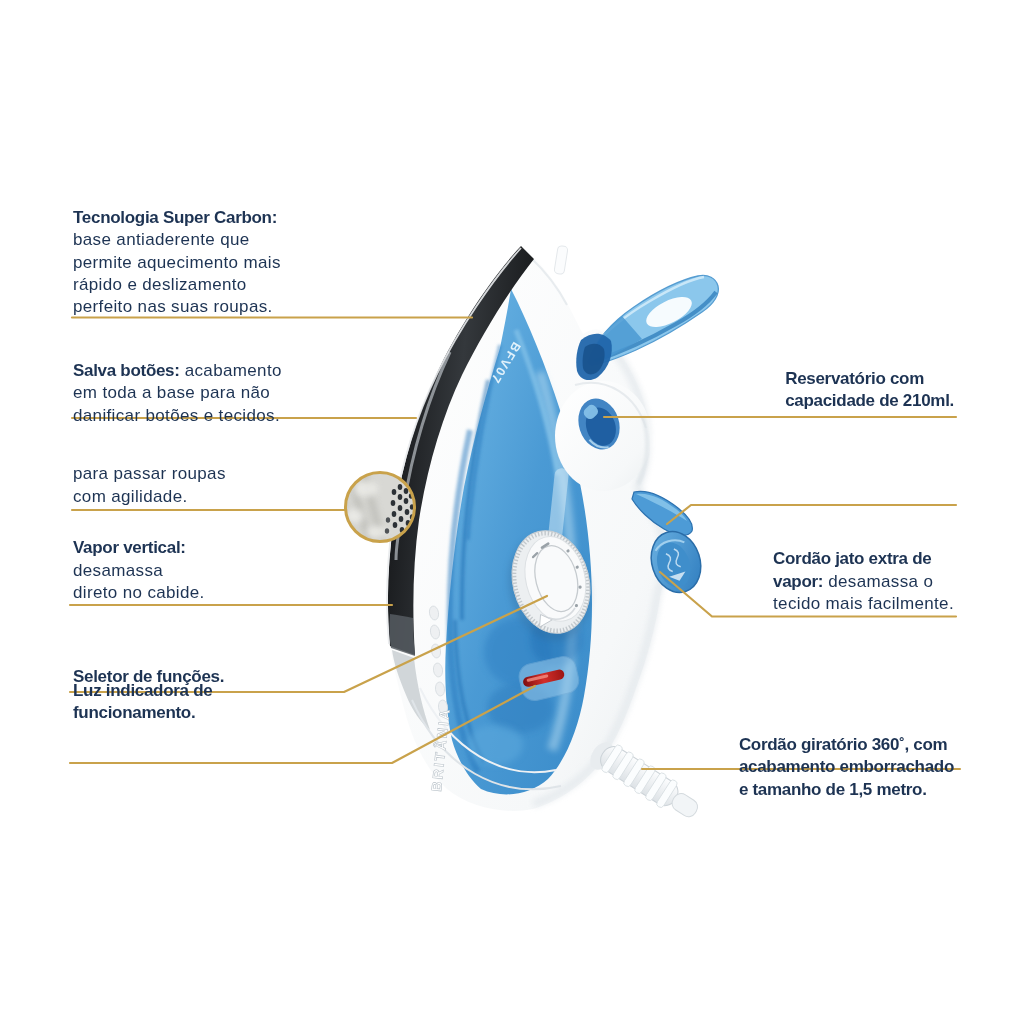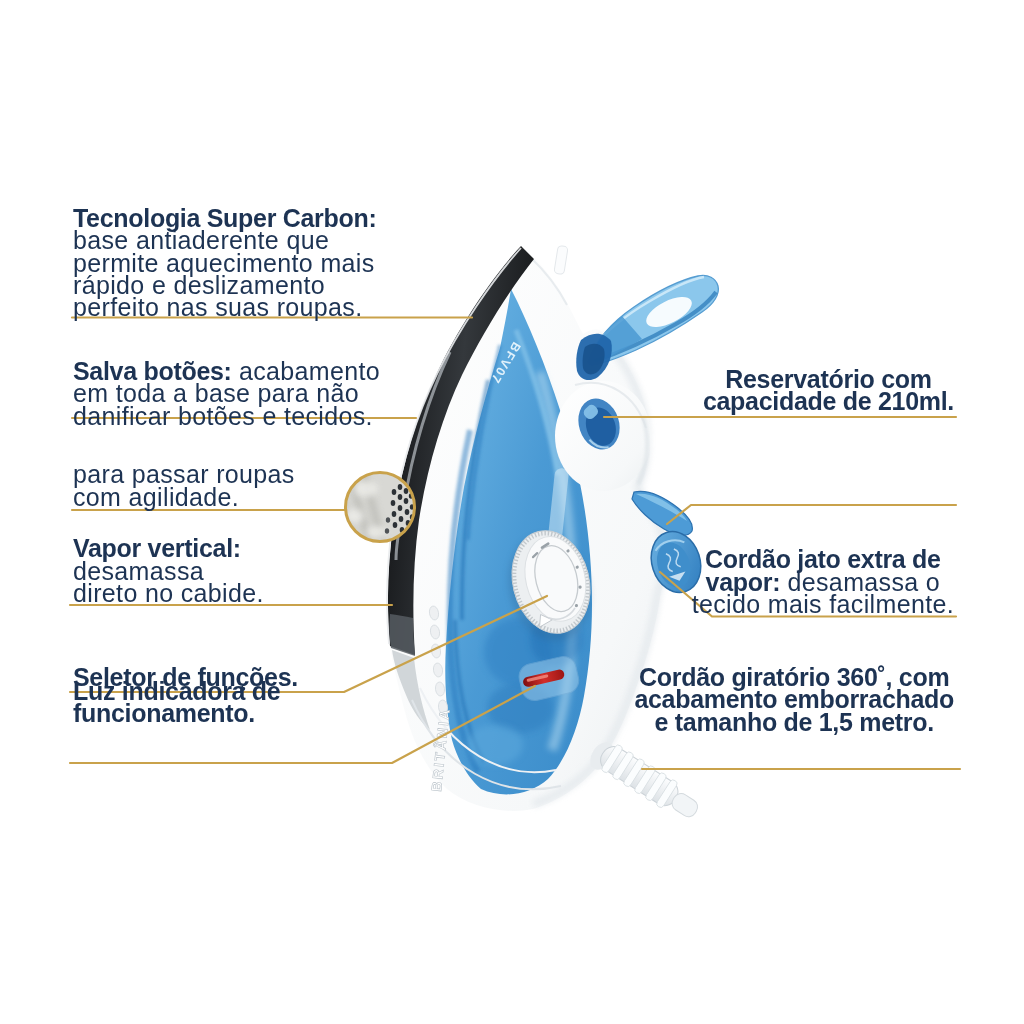--- a/index.html
+++ b/index.html
@@ -1,24 +1,24 @@
 <!DOCTYPE html>
 <html><head>
 <meta charset="utf-8">
 <style>
   html,body{margin:0;padding:0;background:#ffffff;}
   .stage{position:relative;width:1024px;height:1024px;background:#ffffff;overflow:hidden;
          font-family:"Liberation Sans",sans-serif;}
   .stage svg{position:absolute;left:0;top:0;}
-  .blk{position:absolute;font-size:25px;line-height:22.4px;color:#1d3353;
+  .blk{position:absolute;font-size:17px;line-height:22.4px;color:#1d3353;
        white-space:pre-line;}
   .blk .b{font-weight:700;letter-spacing:-0.3px;}
   .blk .r{font-weight:400;letter-spacing:0.35px;}
   .left{left:73px;text-align:left;}
-  .right{right:70px;text-align:center;}
+  .right{right:70px;text-align:left;}
 </style>
 </head>
 <body>
 
 <div class="stage">
 
 <svg width="1024" height="1024" viewBox="0 0 1024 1024">
   <defs>
     <linearGradient id="tankG" x1="0" y1="0" x2="1" y2="1">
       <stop offset="0" stop-color="#6cb6e5"></stop>
@@ -310,17 +310,17 @@
 desamassa
 direto no cabide.</span></div>
   <div class="blk left" style="top:680px"><span class="b">Luz indicadora de
 funcionamento.</span><span class="r"></span></div>
 
   <div class="blk right" style="top:367.8px"><span class="b">Reservatório com
 capacidade de 210ml.</span><span class="r"></span></div>
   <div class="blk right" style="top:548.3px"><span class="b">Cordão jato extra de
 vapor:</span><span class="r"> desamassa o
 tecido mais facilmente.</span></div>
-  <div class="blk right" style="top:666px"><span class="b">Cordão giratório 360˚, com
+  <div class="blk right" style="top:734px"><span class="b">Cordão giratório 360˚, com
 acabamento emborrachado
 e tamanho de 1,5 metro.</span><span class="r"></span></div>
 
 </div>
 
 </body></html>

